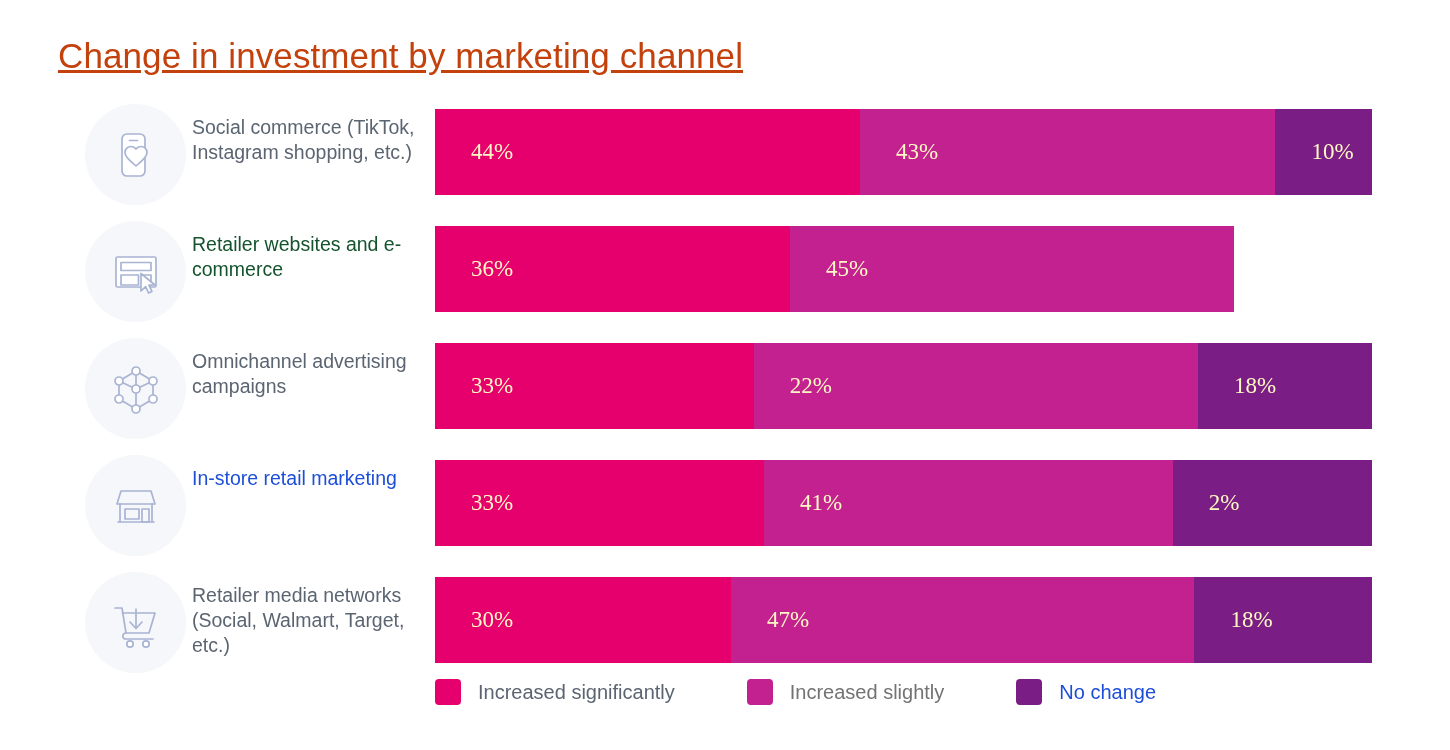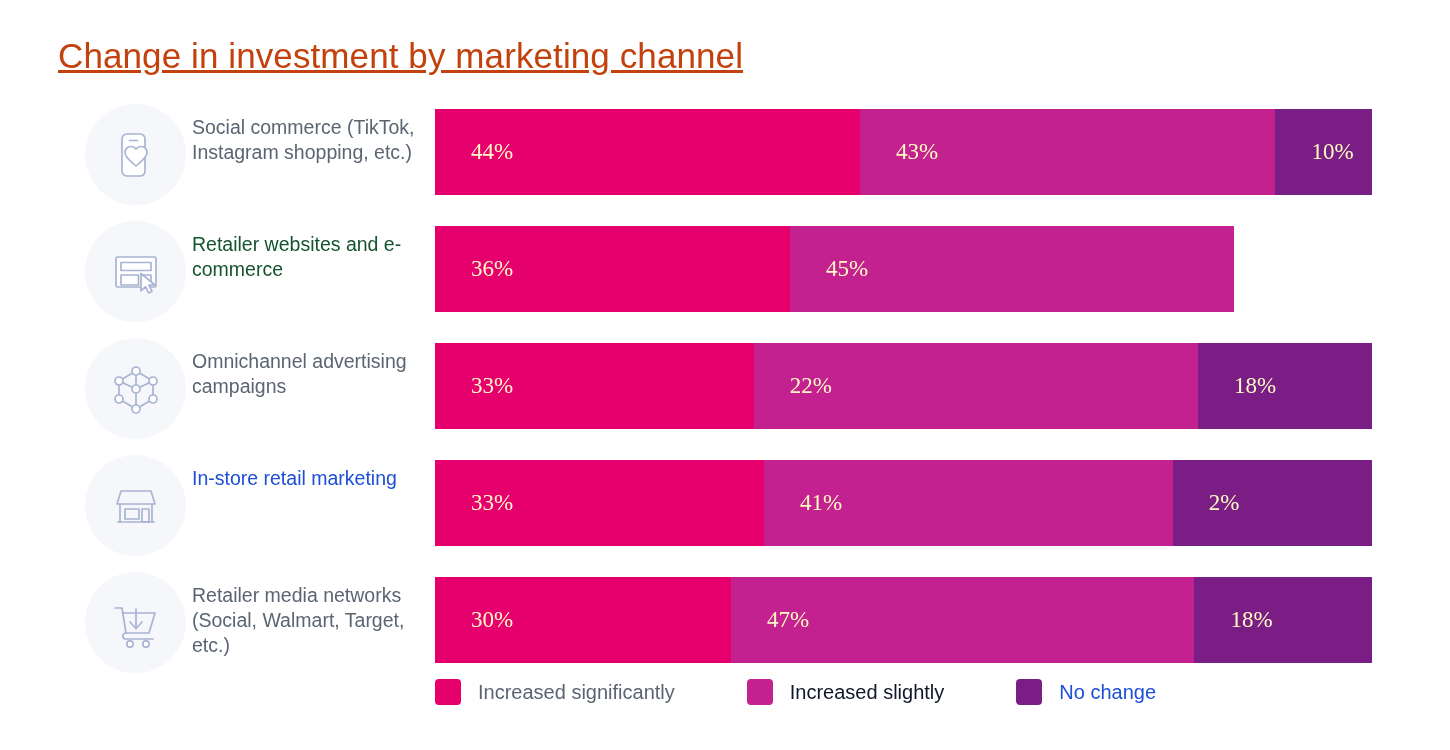--- a/index.html
+++ b/index.html
@@ -281,21 +281,21 @@
 
   </div>
 
   <div class="legend">
     <div class="legend-item">
       <span class="legend-swatch" style="background: rgb(229, 0, 110);"></span>
       <span class="legend-text" style="color: rgb(91, 101, 114);">Increased significantly</span>
     </div>
     <div class="legend-item">
       <span class="legend-swatch" style="background: rgb(194, 33, 143);"></span>
-      <span class="legend-text" style="color: #0f172a;">Increased slightly</span>
+      <span class="legend-text" style="color: #737373;">Increased slightly</span>
     </div>
     <div class="legend-item">
       <span class="legend-swatch" style="background: rgb(122, 30, 133);"></span>
       <span class="legend-text" style="color: #1d4ed8;">No change</span>
     </div>
   </div>
 
 </div>
 
 </body></html>

